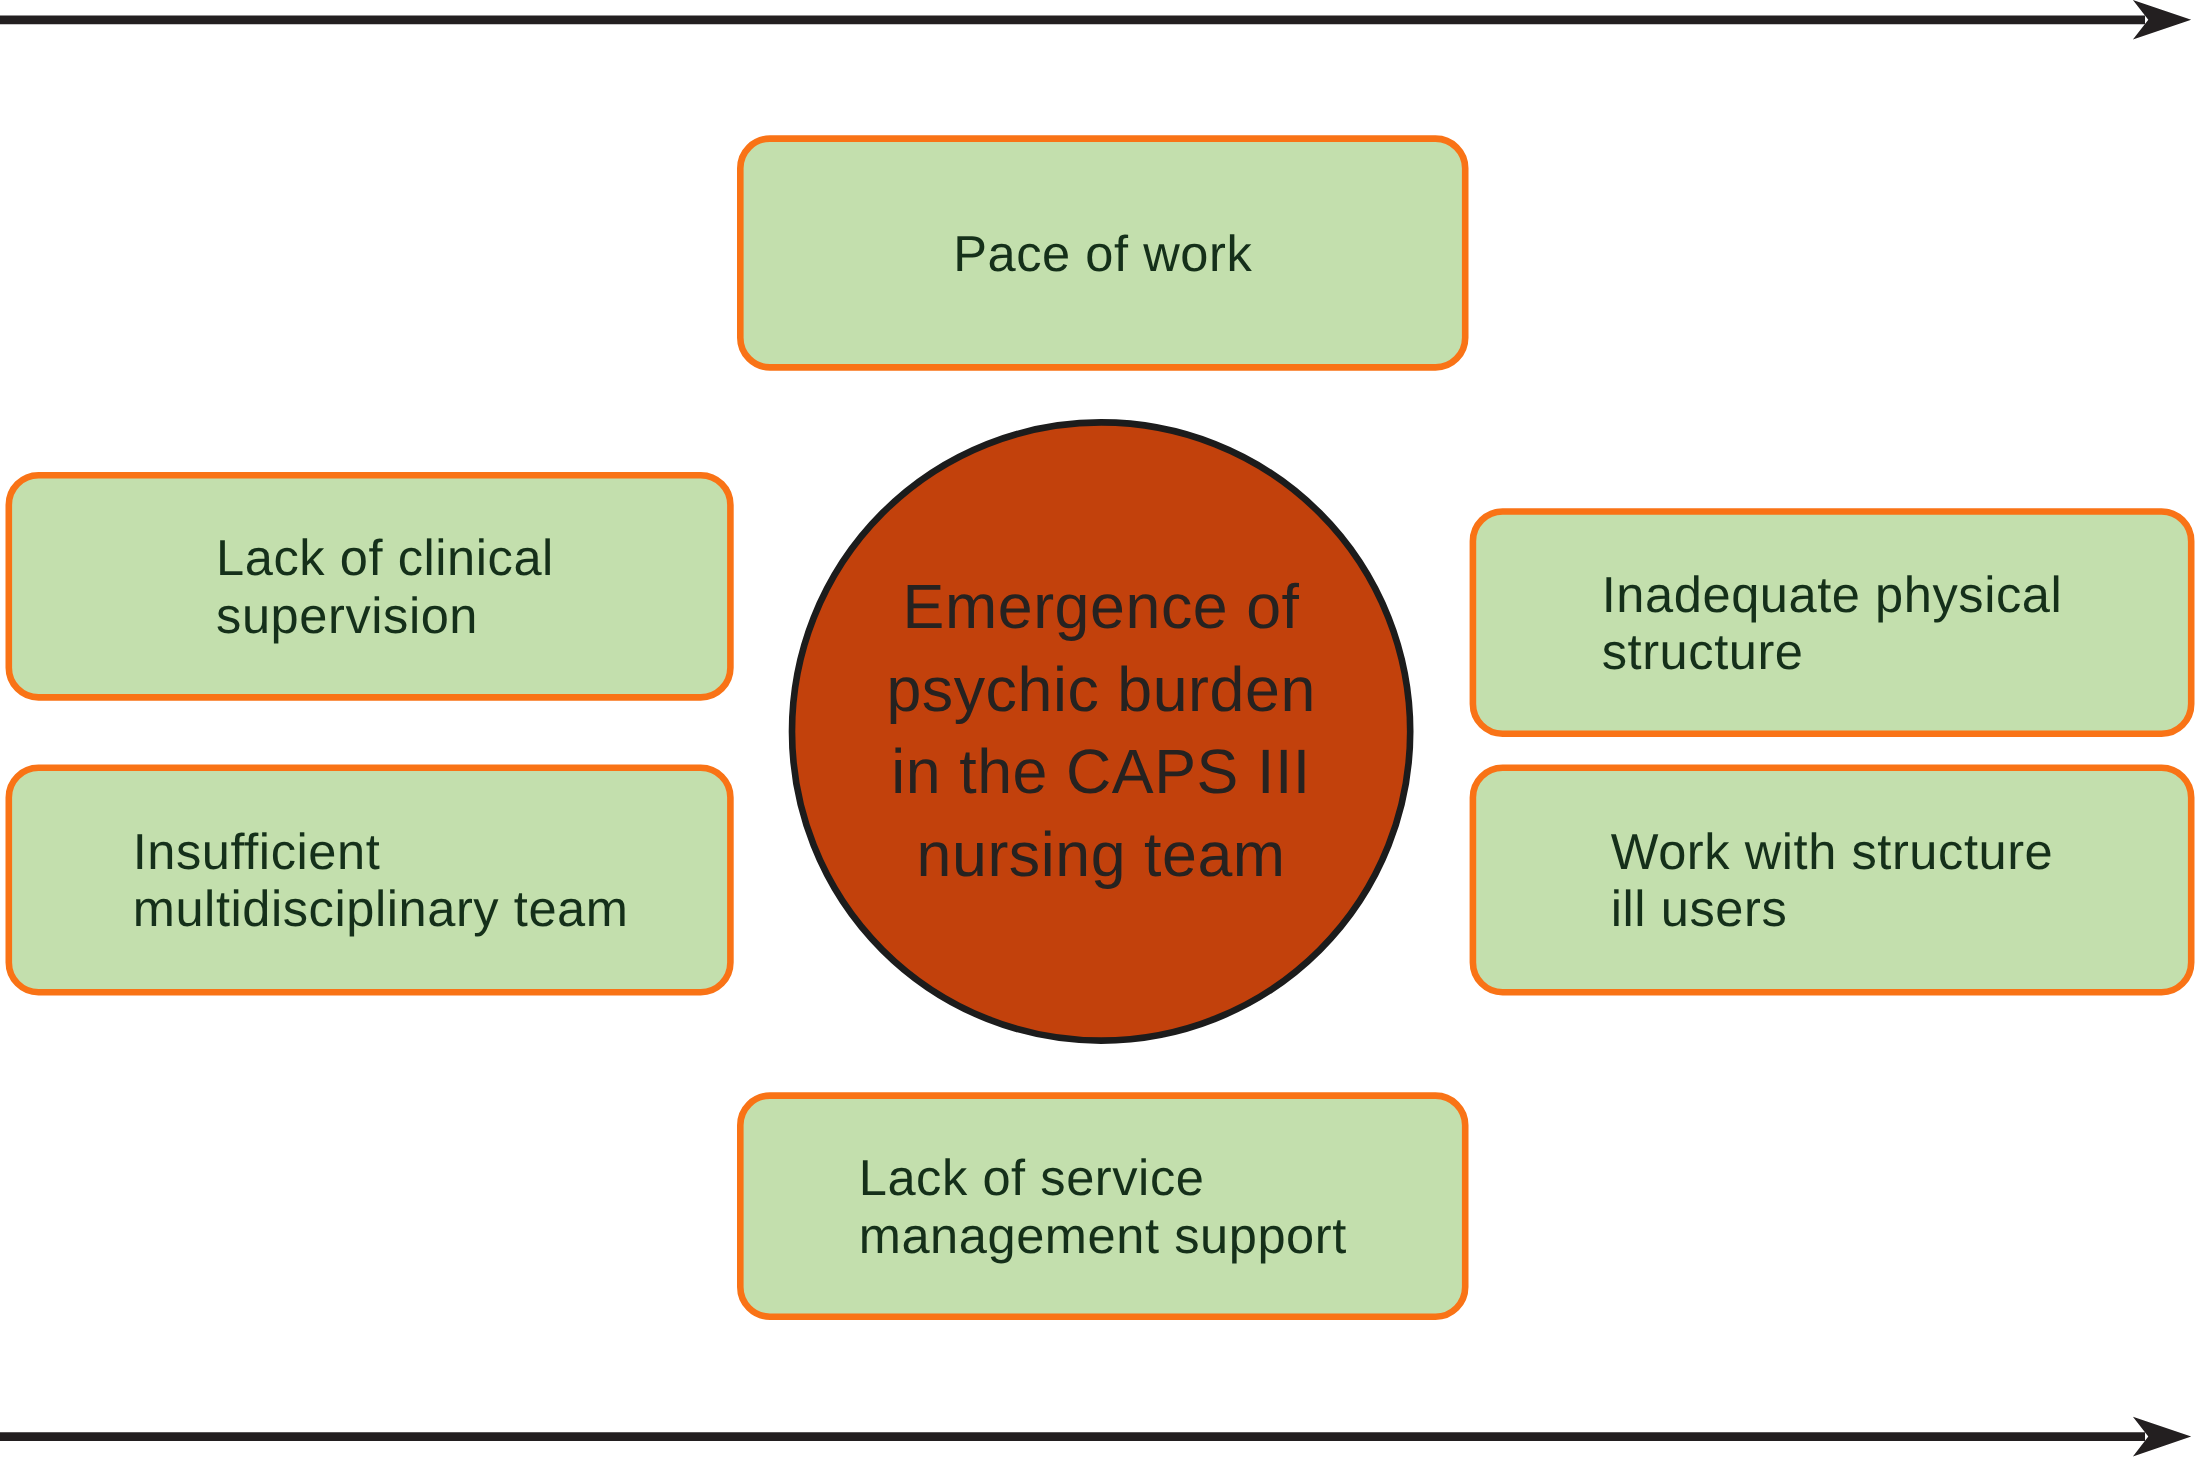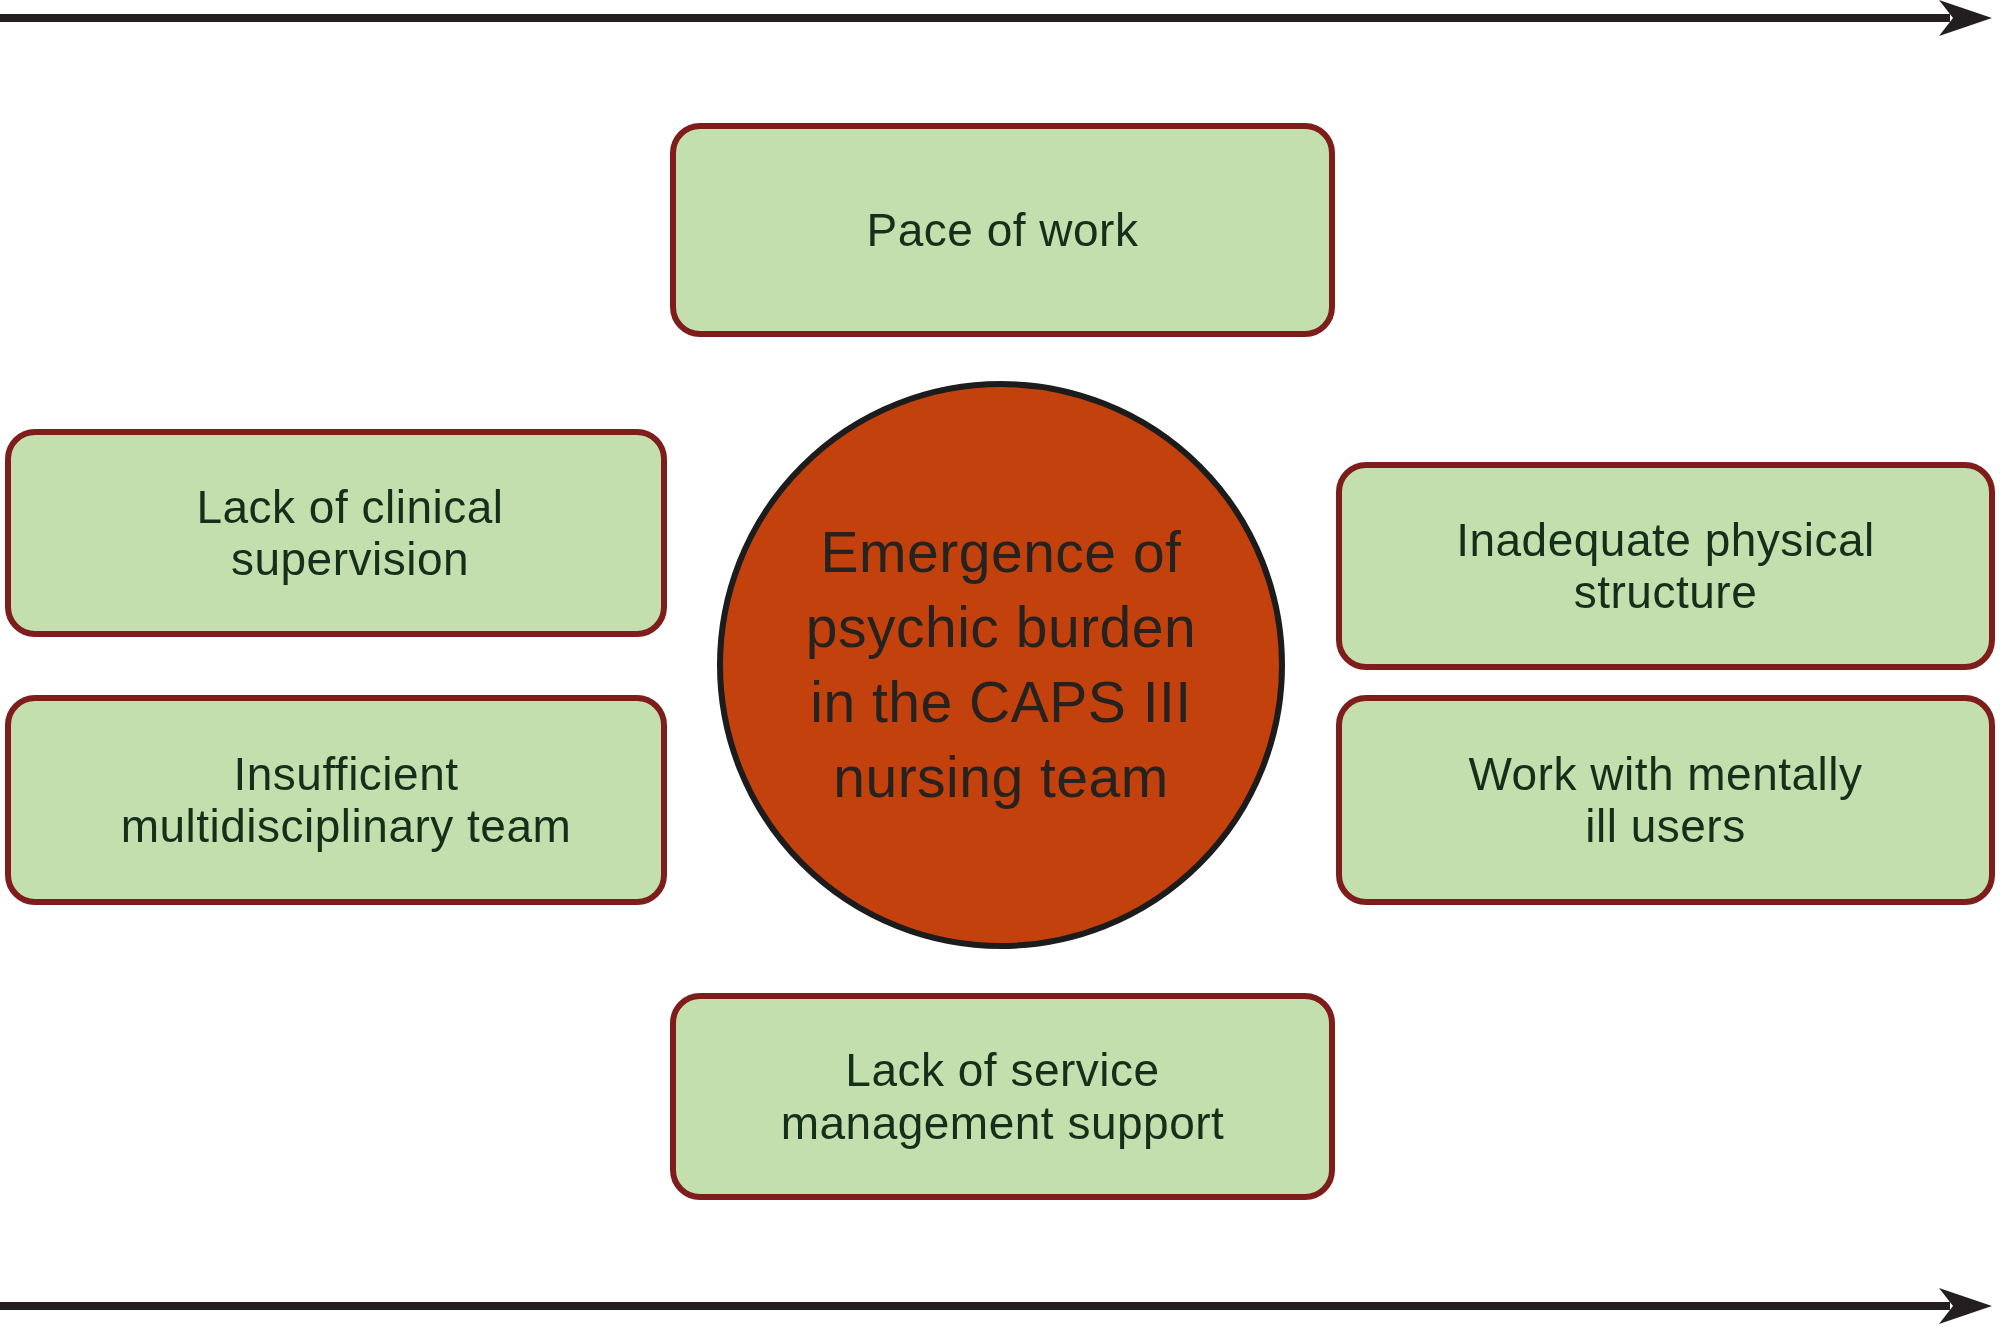--- a/index.html
+++ b/index.html
@@ -12,26 +12,25 @@
     width: 2000px;
     height: 1327px;
     background: #ffffff;
     font-family: "Liberation Sans", sans-serif;
     overflow: hidden;
   }
   .factor-box {
     position: absolute;
     box-sizing: border-box;
     background: #c3dfad;
-    border: 6px solid #7f1d1d;
+    border: 6px solid #f97316;
     border-radius: 30px;
     display: flex;
     align-items: center;
     justify-content: center;
-    text-align: center;
   }
   .factor-label {
     font-size: 46px;
     line-height: 1.14;
     color: #15301a;
     white-space: pre-line;
     letter-spacing: 0.5px;
   }
   .center-circle {
     position: absolute;
@@ -94,21 +93,21 @@
     <span class="factor-label">Insufficient
 multidisciplinary team</span>
   </div>
 
   <div id="box-right-upper" class="factor-box">
     <span class="factor-label">Inadequate physical
 structure</span>
   </div>
 
   <div id="box-right-lower" class="factor-box">
-    <span class="factor-label">Work with mentally
+    <span class="factor-label">Work with structure
 ill users</span>
   </div>
 
   <div id="box-bottom" class="factor-box">
     <span class="factor-label">Lack of service
 management support</span>
   </div>
 
   <div class="center-circle">
     <span class="center-label">Emergence of

